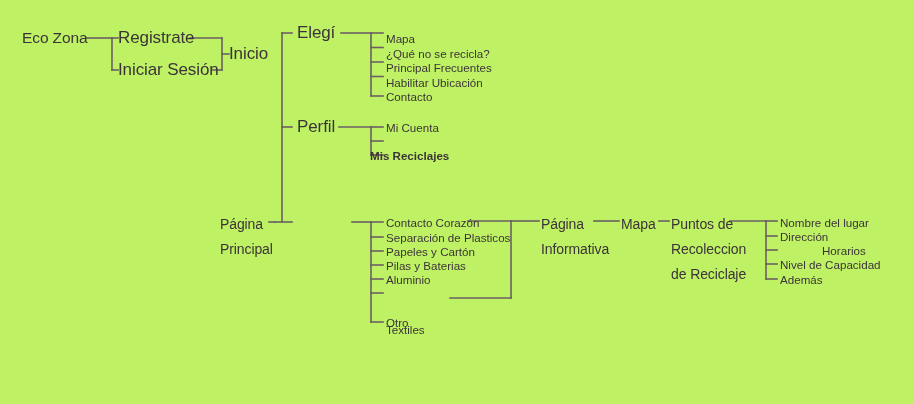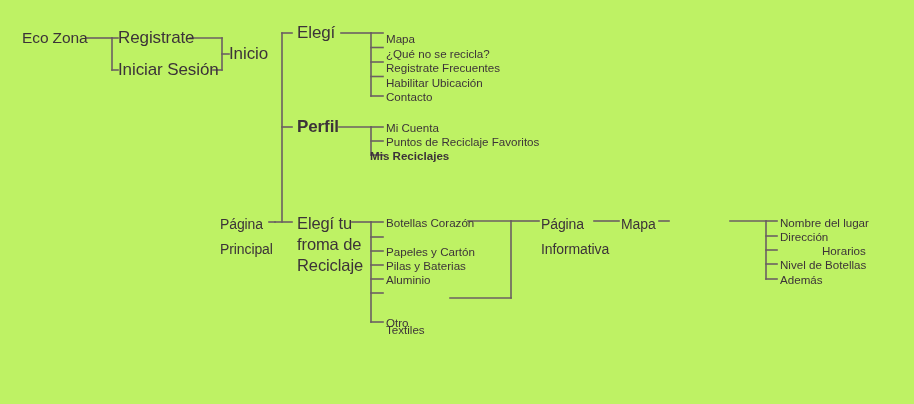--- a/index.html
+++ b/index.html
@@ -132,45 +132,45 @@
   <div class="node lvl-root" style="left: 22px; top: 31px; color: rgb(60, 51, 56);">Eco Zona</div>
 
   <div class="node lvl-2" style="left: 118px; top: 31px; color: rgb(60, 51, 56);">Registrate</div>
   <div class="node lvl-2" style="left: 118px; top: 63px; color: rgb(60, 51, 56);">Iniciar Sesión</div>
   <div class="node lvl-2" style="left: 229px; top: 47px; color: rgb(60, 51, 56); text-align: center;">Inicio</div>
 
   <div class="node lvl-mid multi" style="left: 220px; top: 212px; color: rgb(60, 51, 56);">Página
 Principal</div>
 
   <div class="node lvl-2" style="left: 297px; top: 26px; color: rgb(60, 51, 56);">Elegí</div>
-  <div class="node lvl-2" style="left: 297px; top: 120px; color: rgb(60, 51, 56); font-weight: bold;">Perfil</div>
-  <div class="node lvl-big multi" style="left: 297px; top: 213px; color: rgb(60, 51, 56);">Elegí tu
-froma de
-Reciclaje</div>
+  <div class="node lvl-2" style="left: 297px; top: 120px; color: rgb(60, 51, 56);">Perfil</div>
 
   <div class="node lvl-leaf" style="left: 386px; top: 32px; color: rgb(60, 51, 56);">Mapa</div>
   <div class="node lvl-leaf" style="left: 386px; top: 46.5px; color: rgb(60, 51, 56);">¿Qué no se recicla?</div>
-  <div class="node lvl-leaf" style="left: 386px; top: 61px; color: rgb(60, 51, 56);">Registrate Frecuentes</div>
+  <div class="node lvl-leaf" style="left: 386px; top: 61px; color: rgb(60, 51, 56);">Principal Frecuentes</div>
   <div class="node lvl-leaf" style="left: 386px; top: 75.5px; color: rgb(60, 51, 56);">Habilitar Ubicación</div>
   <div class="node lvl-leaf" style="left: 386px; top: 90px; color: rgb(60, 51, 56);">Contacto</div>
 
   <div class="node lvl-leaf" style="left: 386px; top: 121px; color: rgb(60, 51, 56); text-align: center;">Mi Cuenta</div>
-  <div class="node lvl-leaf" style="left: 386px; top: 135px; color: rgb(60, 51, 56);">Puntos de Reciclaje Favoritos</div>
   <div class="node lvl-leaf" style="left: 370px; top: 149px; color: rgb(60, 51, 56); font-weight: bold;">Mis Reciclajes</div>
 
-  <div class="node lvl-leaf" style="left: 386px; top: 216px; color: rgb(60, 51, 56);">Botellas Corazón</div>
+  <div class="node lvl-leaf" style="left: 386px; top: 216px; color: rgb(60, 51, 56);">Contacto Corazón</div>
+  <div class="node lvl-leaf" style="left: 386px; top: 231px; color: rgb(60, 51, 56);">Separación de Plasticos</div>
   <div class="node lvl-leaf" style="left: 386px; top: 245px; color: rgb(60, 51, 56);">Papeles y Cartón</div>
   <div class="node lvl-leaf" style="left: 386px; top: 259px; color: rgb(60, 51, 56);">Pilas y Baterias</div>
   <div class="node lvl-leaf" style="left: 386px; top: 273px; color: rgb(60, 51, 56);">Aluminio</div>
   <div class="node lvl-leaf" style="left: 386px; top: 287px; color: rgb(60, 51, 56); margin-top: 36px;">Textiles</div>
   <div class="node lvl-leaf" style="left: 386px; top: 316px; color: rgb(60, 51, 56);">Otro</div>
 
   <div class="node lvl-mid multi" style="left: 541px; top: 212px; color: rgb(60, 51, 56);">Página
 Informativa</div>
   <div class="node lvl-mid" style="left: 621px; top: 212px; color: rgb(60, 51, 56);">Mapa</div>
+  <div class="node lvl-mid multi" style="left: 671px; top: 212px; color: rgb(60, 51, 56);">Puntos de
+Recoleccion
+de Reciclaje</div>
 
   <div class="node lvl-leaf" style="left: 780px; top: 216px; color: rgb(60, 51, 56);">Nombre del lugar</div>
   <div class="node lvl-leaf" style="left: 780px; top: 230px; color: rgb(60, 51, 56);">Dirección</div>
   <div class="node lvl-leaf" style="left: 780px; top: 244px; color: rgb(60, 51, 56); margin-left: 42px;">Horarios</div>
-  <div class="node lvl-leaf" style="left: 780px; top: 258px; color: rgb(60, 51, 56);">Nivel de Botellas</div>
+  <div class="node lvl-leaf" style="left: 780px; top: 258px; color: rgb(60, 51, 56);">Nivel de Capacidad</div>
   <div class="node lvl-leaf" style="left: 780px; top: 273px; color: rgb(60, 51, 56);">Además</div>
 
 </div>
 
 </body></html>

